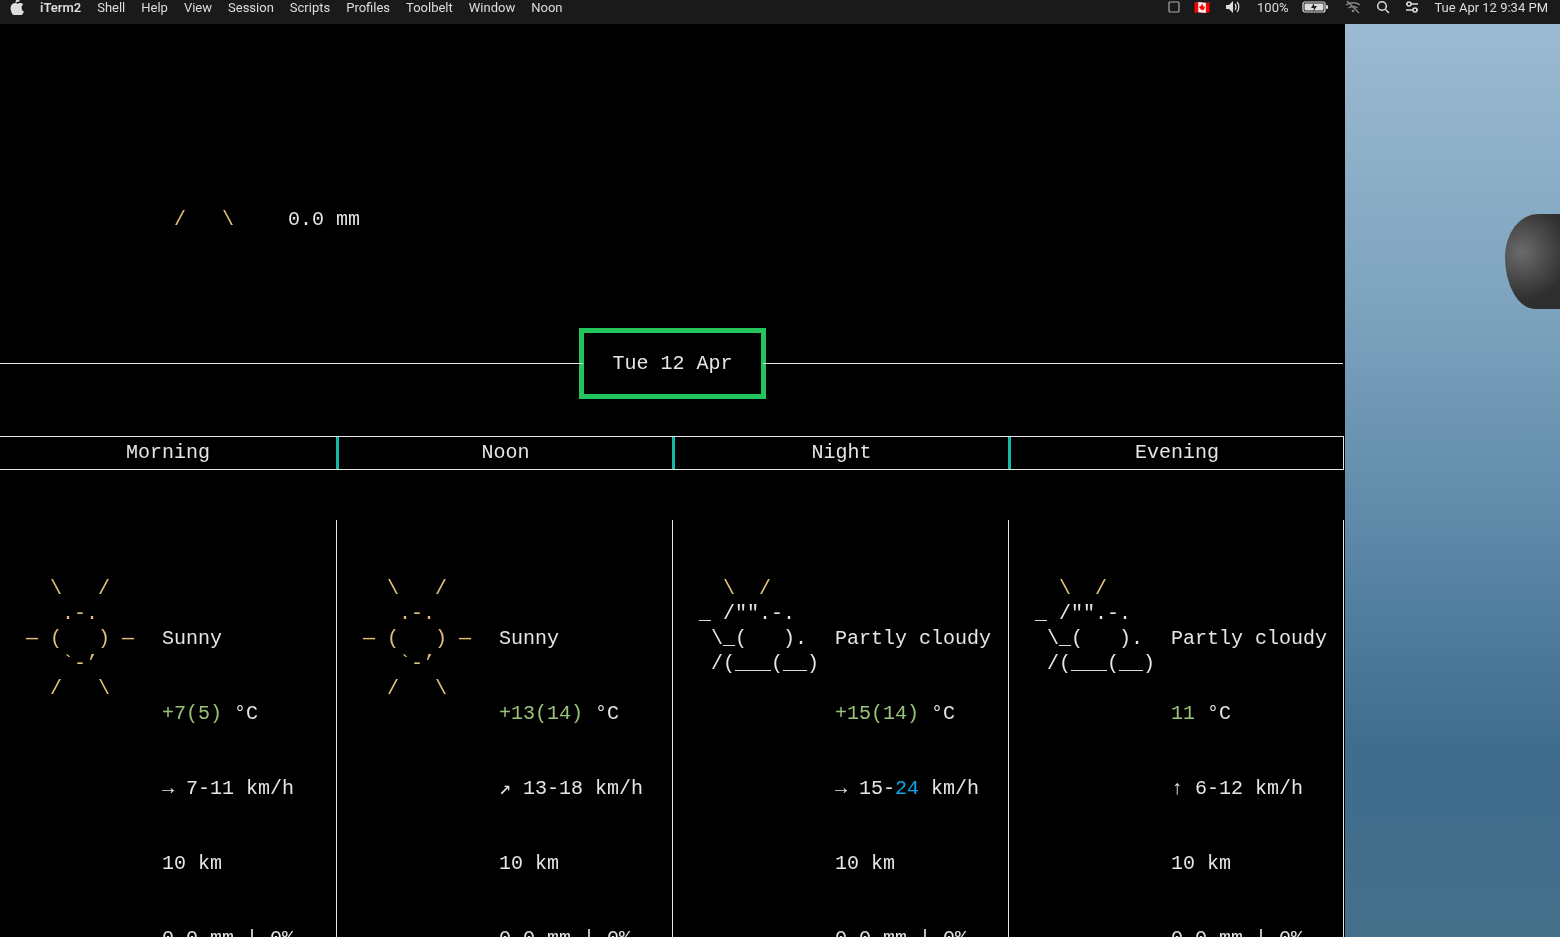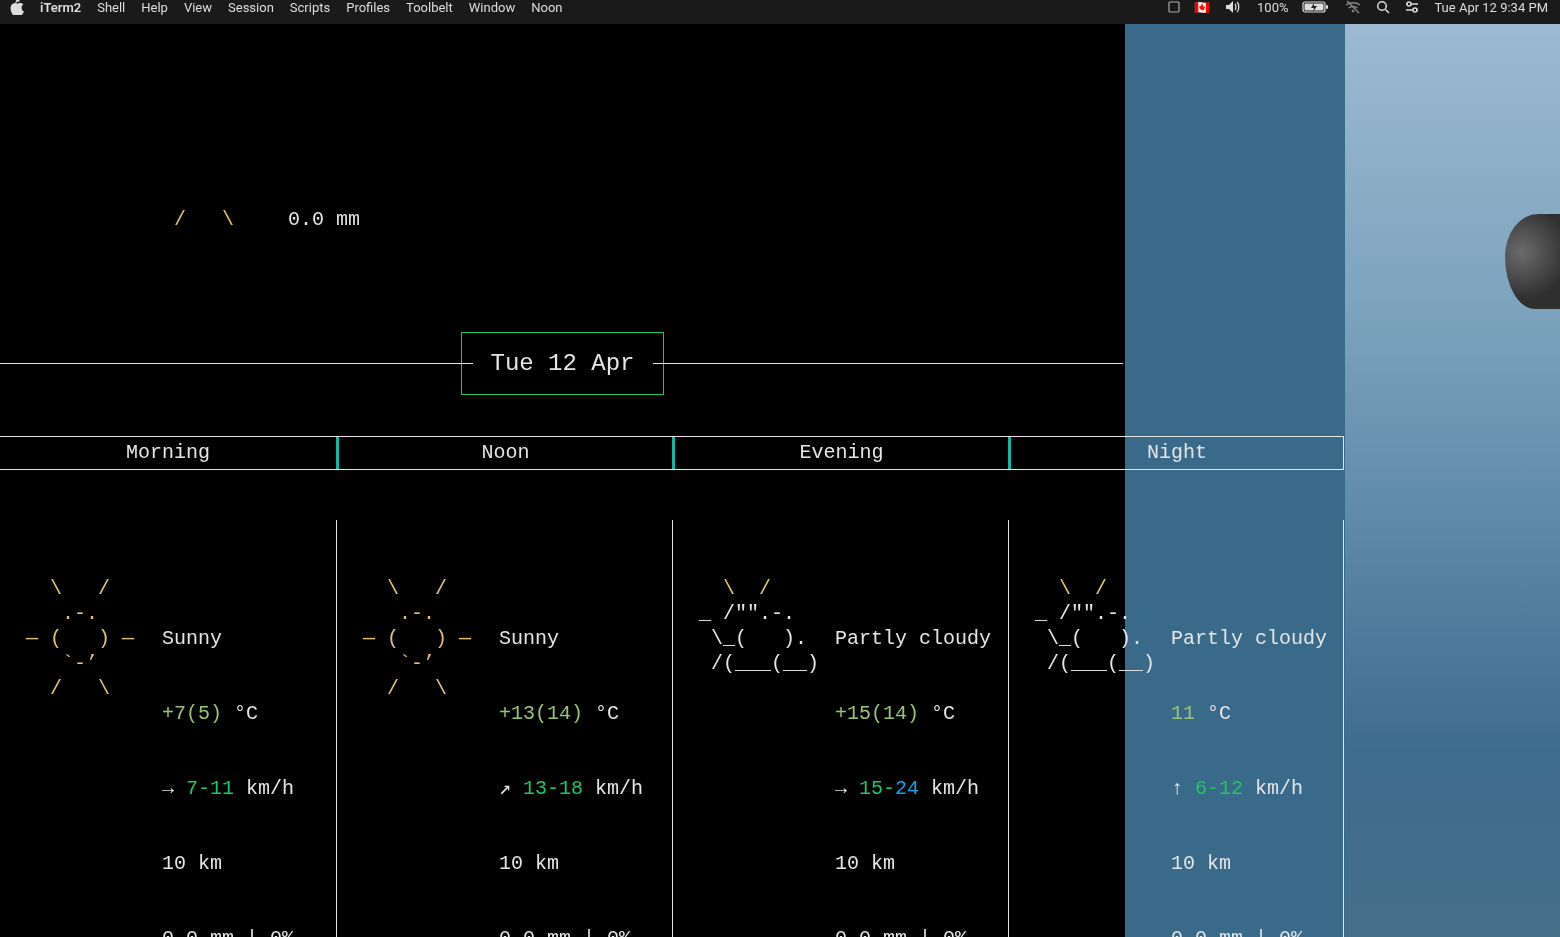--- a/index.html
+++ b/index.html
@@ -23,21 +23,21 @@
     z-index:10;
   }
   .menubar .left { display:flex; align-items:center; gap:16px; }
   .menubar .right { margin-left:auto; display:flex; align-items:center; gap:14px; }
   .menubar .appname { font-weight:600; }
   .menubar span { white-space:nowrap; }
   .menubar svg { display:block; }
 
   
   .term {
-    position:absolute; left:0; top:24px; width:1125px; bottom:0;
+    position:absolute; left:0; top:24px; width:1345px; bottom:0;
     background:#000; color:#e5e5e5;
     font-size:20px;
     line-height:25px;
     letter-spacing:0;
     white-space:pre;
     box-sizing:border-box;
   }
   .term-inner { padding:8px 0 0 0; }
 
   
@@ -49,31 +49,31 @@
     position:absolute; right:0; top:190px; width:55px; height:95px;
     background:radial-gradient(circle at 30% 40%, #6b6b6b, #2f2f2f 70%);
     border-top-left-radius:60% 45%;
     border-bottom-left-radius:55% 55%;
   }
 
   
   .c-wh  { color:#e5e5e5; }
   .c-yl  { color:#e5c07b; }  
   .c-gn  { color:#98c379; }  
-  .c-or  { color:#22c55e; }  
+  .c-or  { color:#e5e5e5; }  
   .c-rd  { color:#0ea5e9; }  
 
   .line { display:block; height:25px; }
   .line > span { display:inline; }
 
   
   .datebox {
-    border:1px solid #22c55e;
+    border:5px solid #22c55e;
     padding:18px 28px;
-    font-size:24px;
+    font-size:20px;
     box-sizing:border-box;
   }
 
   
   .day { margin-top:8px; }
   .day .daterow {
     display:flex; align-items:center; justify-content:center;
     height:46px; position:relative;
   }
   .day .daterow::before, .day .daterow::after {
@@ -189,21 +189,21 @@
     
     <span class="line">
       <span class="c-yl" style="padding-left:54px">    /   \    </span><span style="display:inline-block;width:6px"></span><span class="c-wh">0.0 mm</span>
     </span>
 
     <div id="days-host"><div class="day">
     <div class="daterow">
       <span class="datebox c-wh">Tue 12 Apr</span>
     </div>
     <div class="headers">
-      <div class="hcell c-wh">Morning</div><div class="hcell c-wh">Noon</div><div class="hcell c-wh">Evening</div><div class="hcell c-wh">Night</div>
+      <div class="hcell c-wh">Morning</div><div class="hcell c-wh">Noon</div><div class="hcell c-wh">Night</div><div class="hcell c-wh">Evening</div>
     </div>
     <div class="body">
       
     <div class="bcell">
       <div class="row">
         <div class="art"><div class="c-yl">   \   /    </div><div class="c-yl">    .-.     </div><div class="c-yl"> ― (   ) ―  </div><div class="c-yl">    `-’     </div><div class="c-yl">   /   \    </div></div>
         <div class="txt">
           <div class="c-wh">Sunny</div>
           <div><span class="c-gn">+7</span><span class="c-gn">(5)</span><span class="c-wh"> °C</span></div>
           <div><span class="c-wh">→ </span><span class="c-or">7-11</span><span class="c-wh"> km/h</span></div>

